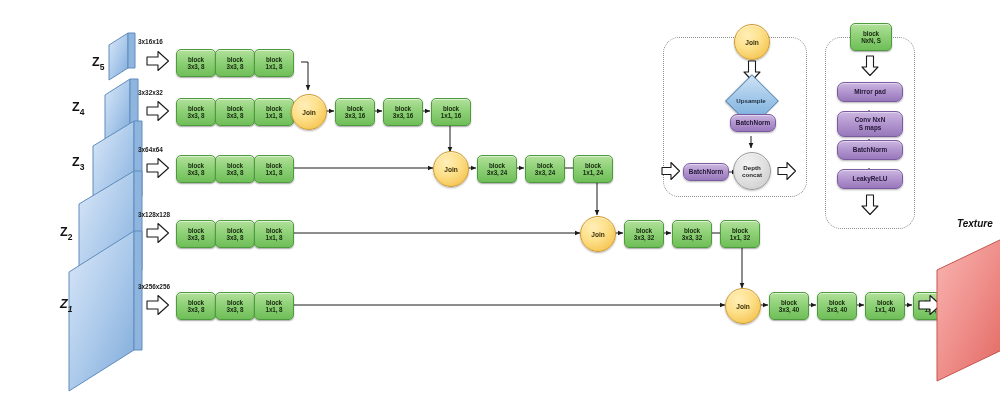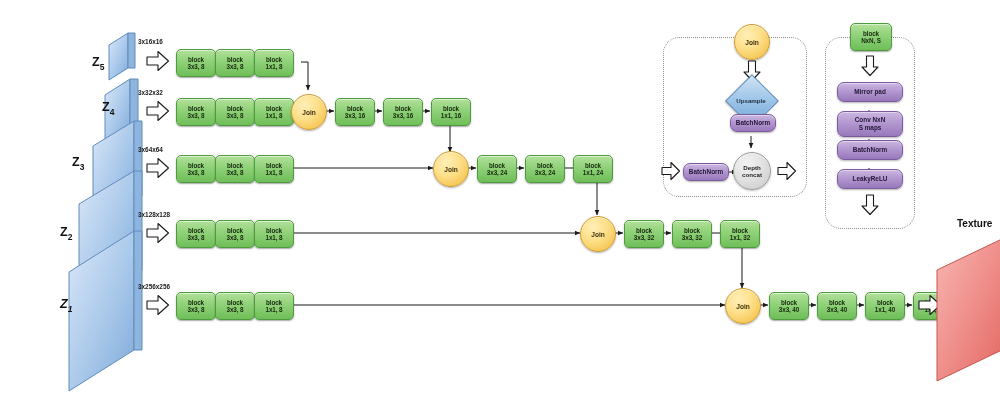--- a/index.html
+++ b/index.html
@@ -218,21 +218,21 @@
       </linearGradient>
         </defs>
       <polygon points="1,42 66,1 66,120 1,161" fill="url(#sg1)" stroke="#5f8cbd" stroke-width="1"></polygon>
       <polygon points="66,1 74,1 74,120 66,120" fill="#8fb4de" stroke="#5f8cbd" stroke-width="1"></polygon>
     </svg>
   </div>
 
   <div class="zlabel" style="left:46px;top:55px;">
     <span>Z</span><sub>5</sub>
   </div>
-  <div class="zlabel" style="left:56px;top:100px;">
+  <div class="zlabel" style="left:26px;top:100px;">
     <span>Z</span><sub>4</sub>
   </div>
   <div class="zlabel" style="left:26px;top:155px;">
     <span>Z</span><sub>3</sub>
   </div>
   <div class="zlabel" style="left:14px;top:225px;">
     <span>Z</span><sub>2</sub>
   </div>
   <div class="zlabel" style="left:14px;top:297px;font-style:italic;">
     <span>Z</span><sub>1</sub>
@@ -389,21 +389,21 @@
   <div class="block" style="left:867px;top:292px;">
     <span>block</span>
     <span>1x1, 3</span>
   </div>
 
   <div class="barrow" style="left:872px;top:294px;">
     <svg width="24" height="22" viewBox="0 0 24 22">
         <path d="M1,7 L12,7 L12,1.5 L22.5,11 L12,20.5 L12,15 L1,15 z" fill="#ffffff" stroke="#1a1a1a" stroke-width="1.1" stroke-linejoin="round"></path>
       </svg>
   </div>
-  <div class="texlabel" style="left:911px;top:218px;">Texture</div>
+  <div class="texlabel" style="left:911px;top:218px;font-style:italic;">Texture</div>
   <div class="slab" style="left:890px;top:237px;">
     <svg width="104" height="148" viewBox="0 0 104 148">
       <defs>
           <linearGradient id="tg" x1="0" y1="0" x2="1" y2="1">
         <stop offset="0" stop-color="#f9b6b2"></stop>
             <stop offset="50%" stop-color="#ef8f8b"></stop>
             <stop offset="100%" stop-color="#e2665f"></stop>
       </linearGradient>
         </defs>
       <polygon points="1,33 68,1 68,112 1,144" fill="url(#tg)" stroke="#c4564f" stroke-width="1"></polygon>

